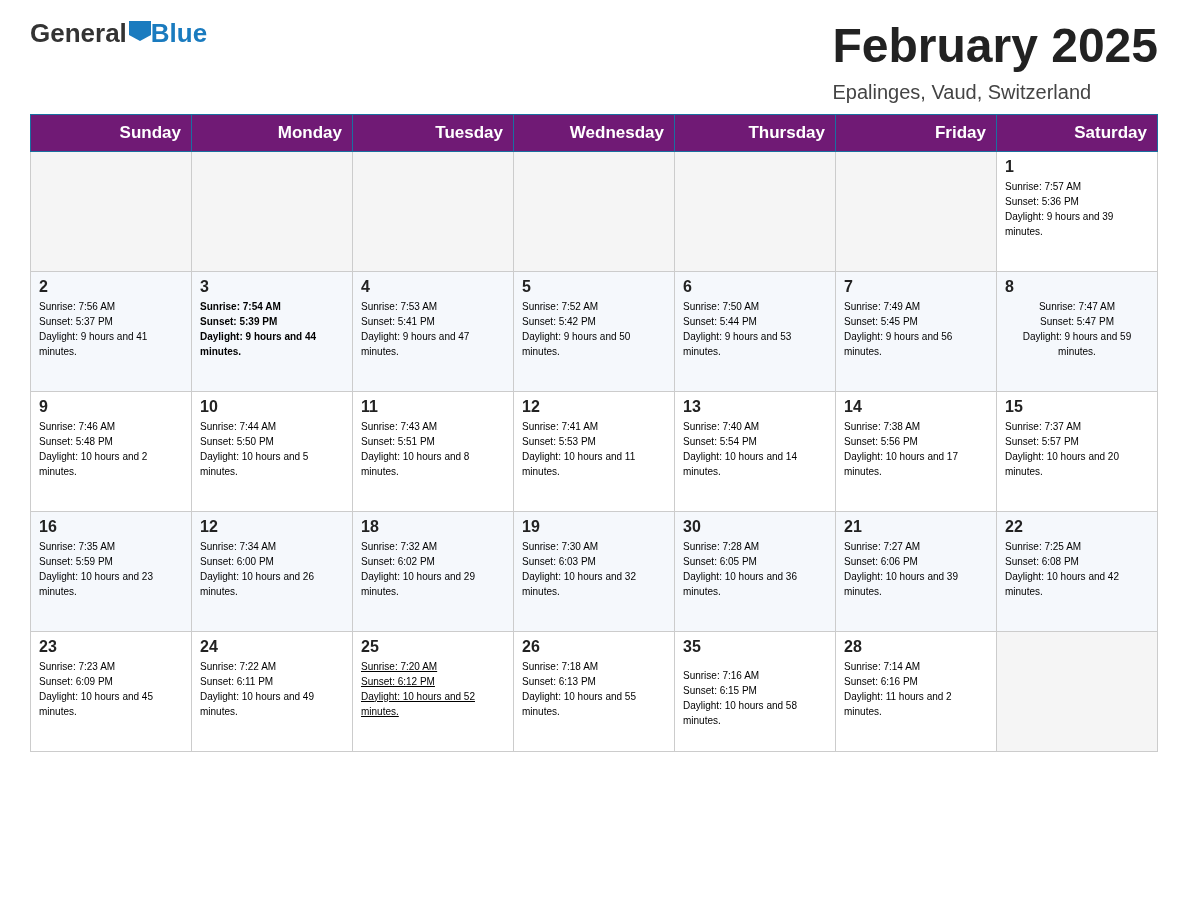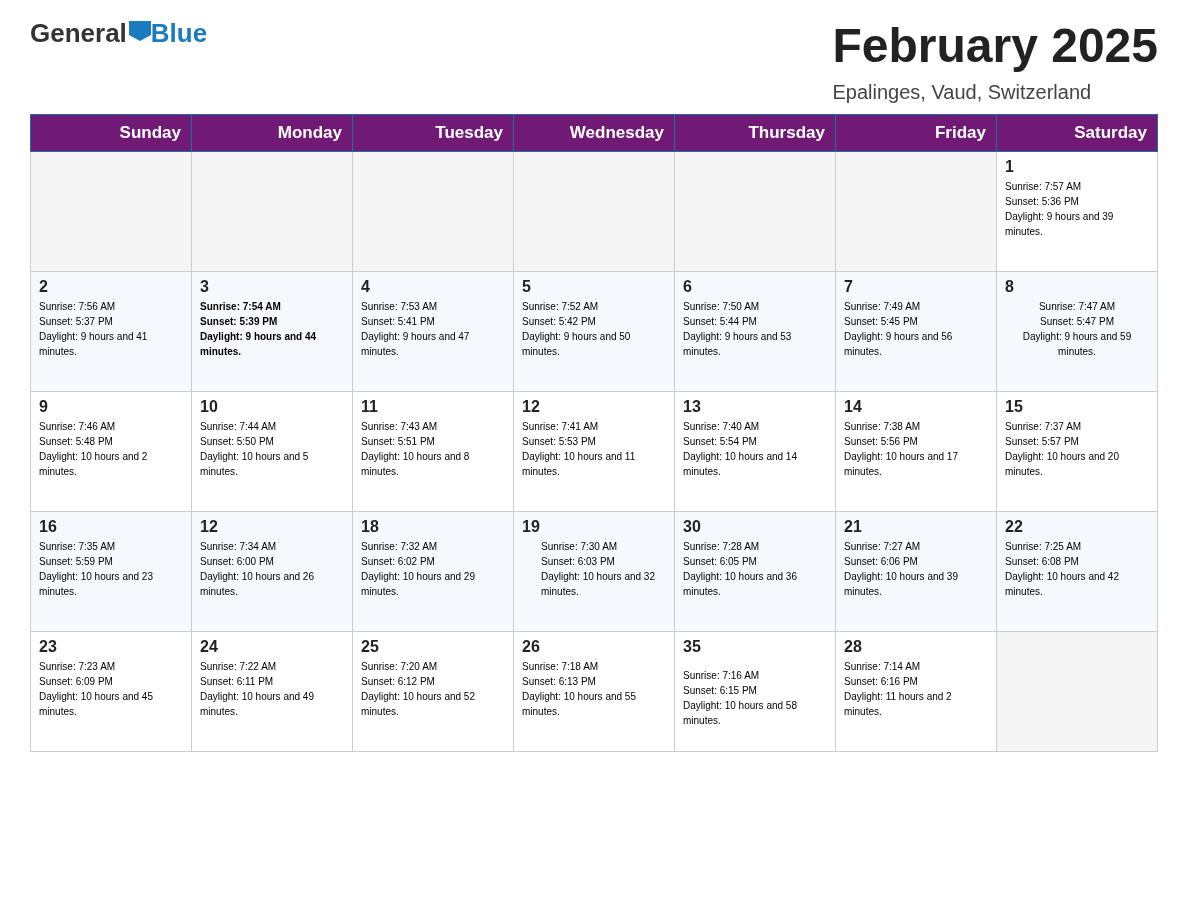--- a/index.html
+++ b/index.html
@@ -252,21 +252,21 @@
 Daylight: 10 hours and 26 minutes.</div>
         </td>
         <td>
           <span class="day-number">18</span>
           <div class="day-info" style="white-space: pre-line;">Sunrise: 7:32 AM
 Sunset: 6:02 PM
 Daylight: 10 hours and 29 minutes.</div>
         </td>
         <td>
           <span class="day-number">19</span>
-          <div class="day-info" style="white-space: pre-line; margin-left: 19px;">Sunrise: 7:30 AM
+          <div class="day-info" style="white-space: pre-line;">Sunrise: 7:30 AM
 Sunset: 6:03 PM
 Daylight: 10 hours and 32 minutes.</div>
         </td>
         <td>
           <span class="day-number">30</span>
           <div class="day-info" style="white-space: pre-line;">Sunrise: 7:28 AM
 Sunset: 6:05 PM
 Daylight: 10 hours and 36 minutes.</div>
         </td>
         <td>
@@ -290,21 +290,21 @@
 Daylight: 10 hours and 45 minutes.</div>
         </td>
         <td>
           <span class="day-number">24</span>
           <div class="day-info" style="white-space: pre-line;">Sunrise: 7:22 AM
 Sunset: 6:11 PM
 Daylight: 10 hours and 49 minutes.</div>
         </td>
         <td>
           <span class="day-number">25</span>
-          <div class="day-info" style="white-space: pre-line;">Sunrise: 7:20 AM
+          <div class="day-info" style="white-space: pre-line; text-decoration: underline;">Sunrise: 7:20 AM
 Sunset: 6:12 PM
 Daylight: 10 hours and 52 minutes.</div>
         </td>
         <td>
           <span class="day-number">26</span>
           <div class="day-info" style="white-space: pre-line;">Sunrise: 7:18 AM
 Sunset: 6:13 PM
 Daylight: 10 hours and 55 minutes.</div>
         </td>
         <td>

